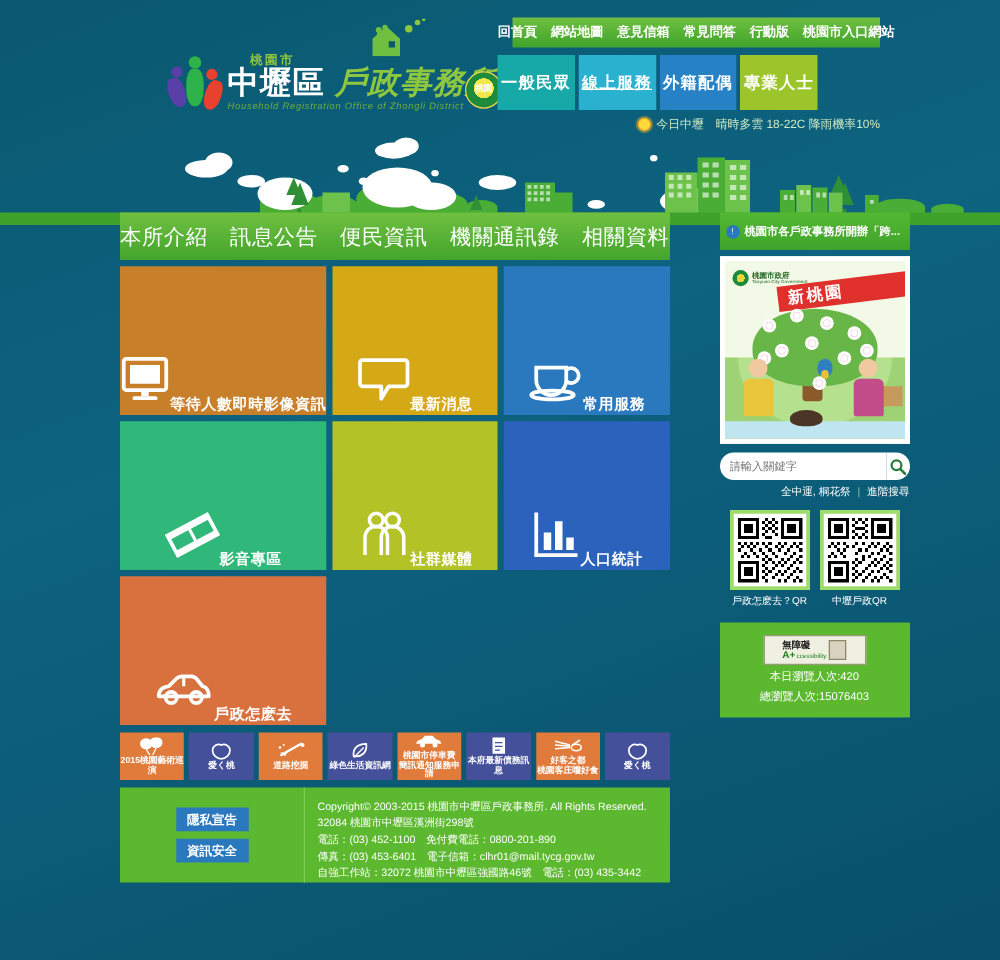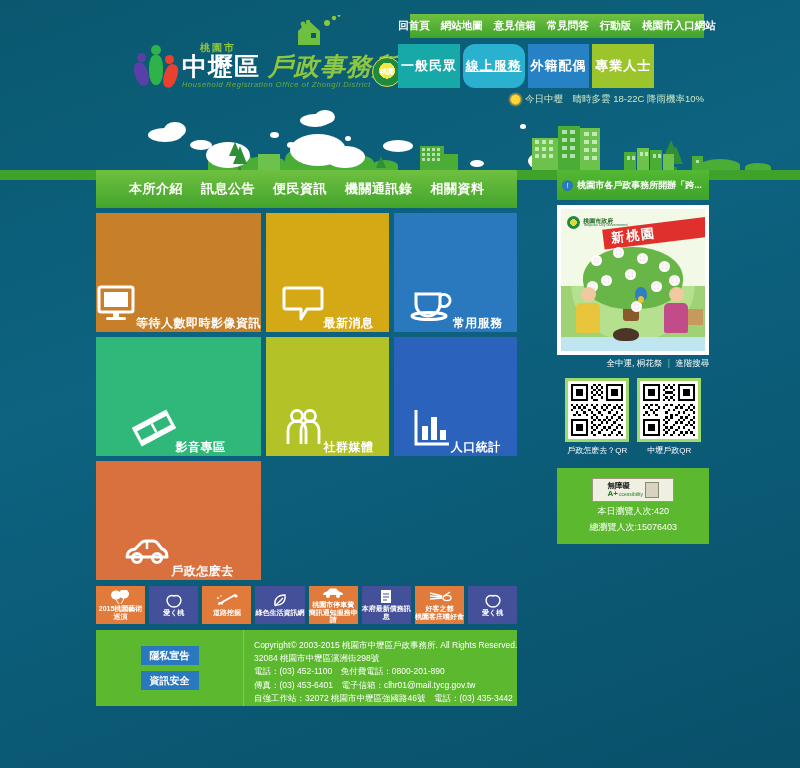--- a/index.html
+++ b/index.html
@@ -74,21 +74,21 @@
     position: absolute; left: 398px; top: 44px; width: 256px; height: 44px;
     display: flex; gap: 3px;
   }
   .aud-tab {
     flex: 1; display: flex; align-items: center; justify-content: center;
     color: #ffffff; font-size: 13px; font-weight: bold; letter-spacing: 1px;
     cursor: pointer;
   }
   .aud-tab span { text-decoration: none; }
   .aud-1 { background: #17a8a8; }
-  .aud-2 { background: #2ab1d0; border-radius: 12px; }
+  .aud-2 { background: #2ab1d0; }
   .aud-2 span { text-decoration: underline; }
   .aud-3 { background: #2682c4; }
   .aud-4 { background: #9cc42b; }
 
   .weather {
     position: absolute; right: 96px; top: 93px;
     color: #cfe9c4; font-size: 9.5px; white-space: nowrap;
     display: flex; align-items: center; gap: 4px;
   }
   .sun-ico {
@@ -114,21 +114,21 @@
     display: flex; gap: 8px;
   }
   .left-col { width: 448px; }
   .right-col { width: 152px; margin-left: 32px; }
 
   .main-nav {
     height: 38px; background: linear-gradient(180deg, #6fc040 0%, #43a52c 100%);
     display: flex; align-items: center; justify-content: center; gap: 18px;
   }
   .main-nav a {
-    color: #ffffff; text-decoration: none; font-size: 13px; font-weight: bold;
+    color: #ffffff; text-decoration: none; font-size: 17px; font-weight: normal;
     letter-spacing: .5px; white-space: nowrap;
   }
 
   .tiles { margin-top: 5px; display: grid; grid-template-columns: repeat(3, 1fr); gap: 5px; }
   .tile {
     height: 119px; position: relative; cursor: pointer;
     display: flex; align-items: flex-end; justify-content: center;
   }
   .tile .ico { height: 48px; display: flex; align-items: center; justify-content: center; margin-bottom: 4px; }
   .tile .lbl { color: #ffffff; font-size: 12px; font-weight: bold; letter-spacing: .5px; white-space: nowrap; }
@@ -675,20 +675,29 @@
           <div class="pp-head"></div>
             <div class="pp-body pp-left"></div>
         </div>
         <div class="p-person right">
           <div class="pp-head"></div>
             <div class="pp-body pp-right"></div>
         </div>
       </div>
     </div>
 
+    <div class="search-row">
+      <input class="search-input" type="text" placeholder="請輸入關鍵字" style="">
+      <button class="search-btn">
+        <svg width="13" height="13" viewBox="0 0 13 13">
+          <circle cx="5.2" cy="5.2" r="3.9" fill="none" stroke="#2a7a3a" stroke-width="1.8"></circle>
+          <line x1="8.3" y1="8.3" x2="12" y2="12" stroke="#2a7a3a" stroke-width="2" stroke-linecap="round"></line>
+        </svg>
+      </button>
+    </div>
 
     <div class="hot-row">
       <a href="#">全中運</a><span>,</span>
       <a href="#">桐花祭</a>
       <span class="sep">|</span>
       <a href="#">進階搜尋</a>
     </div>
 
     <div class="qr-row">
       <div class="qr-box">

